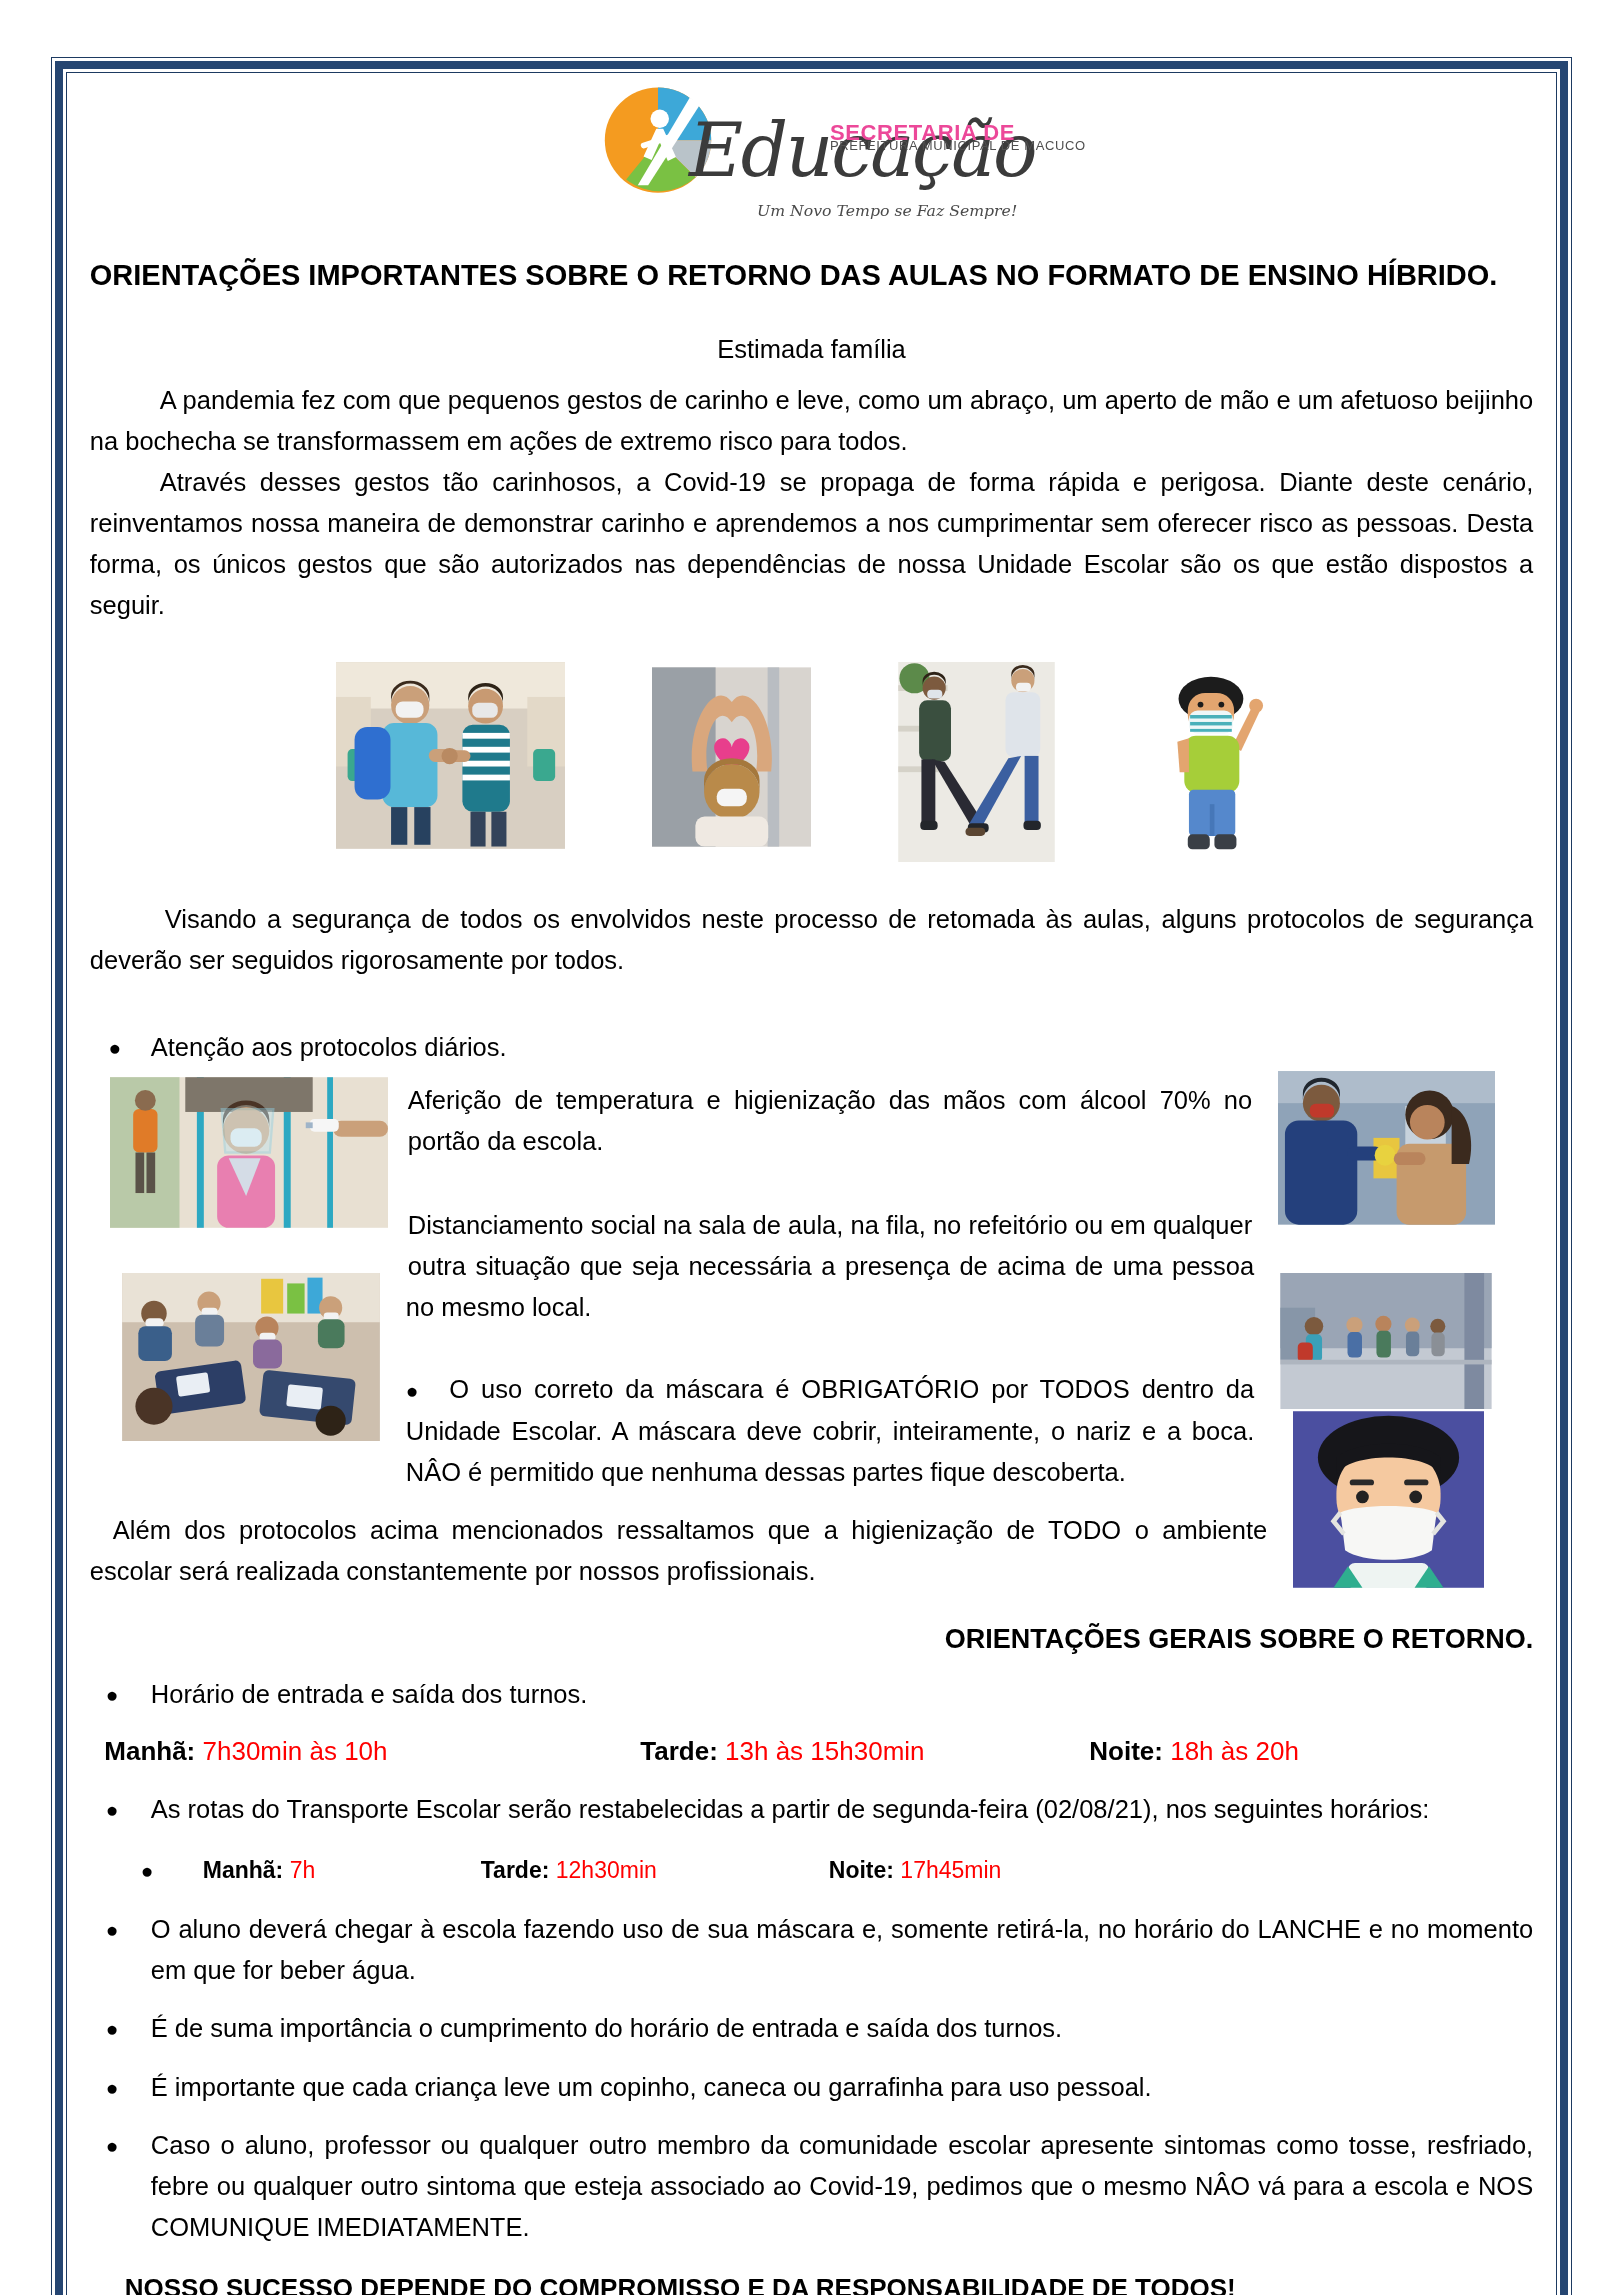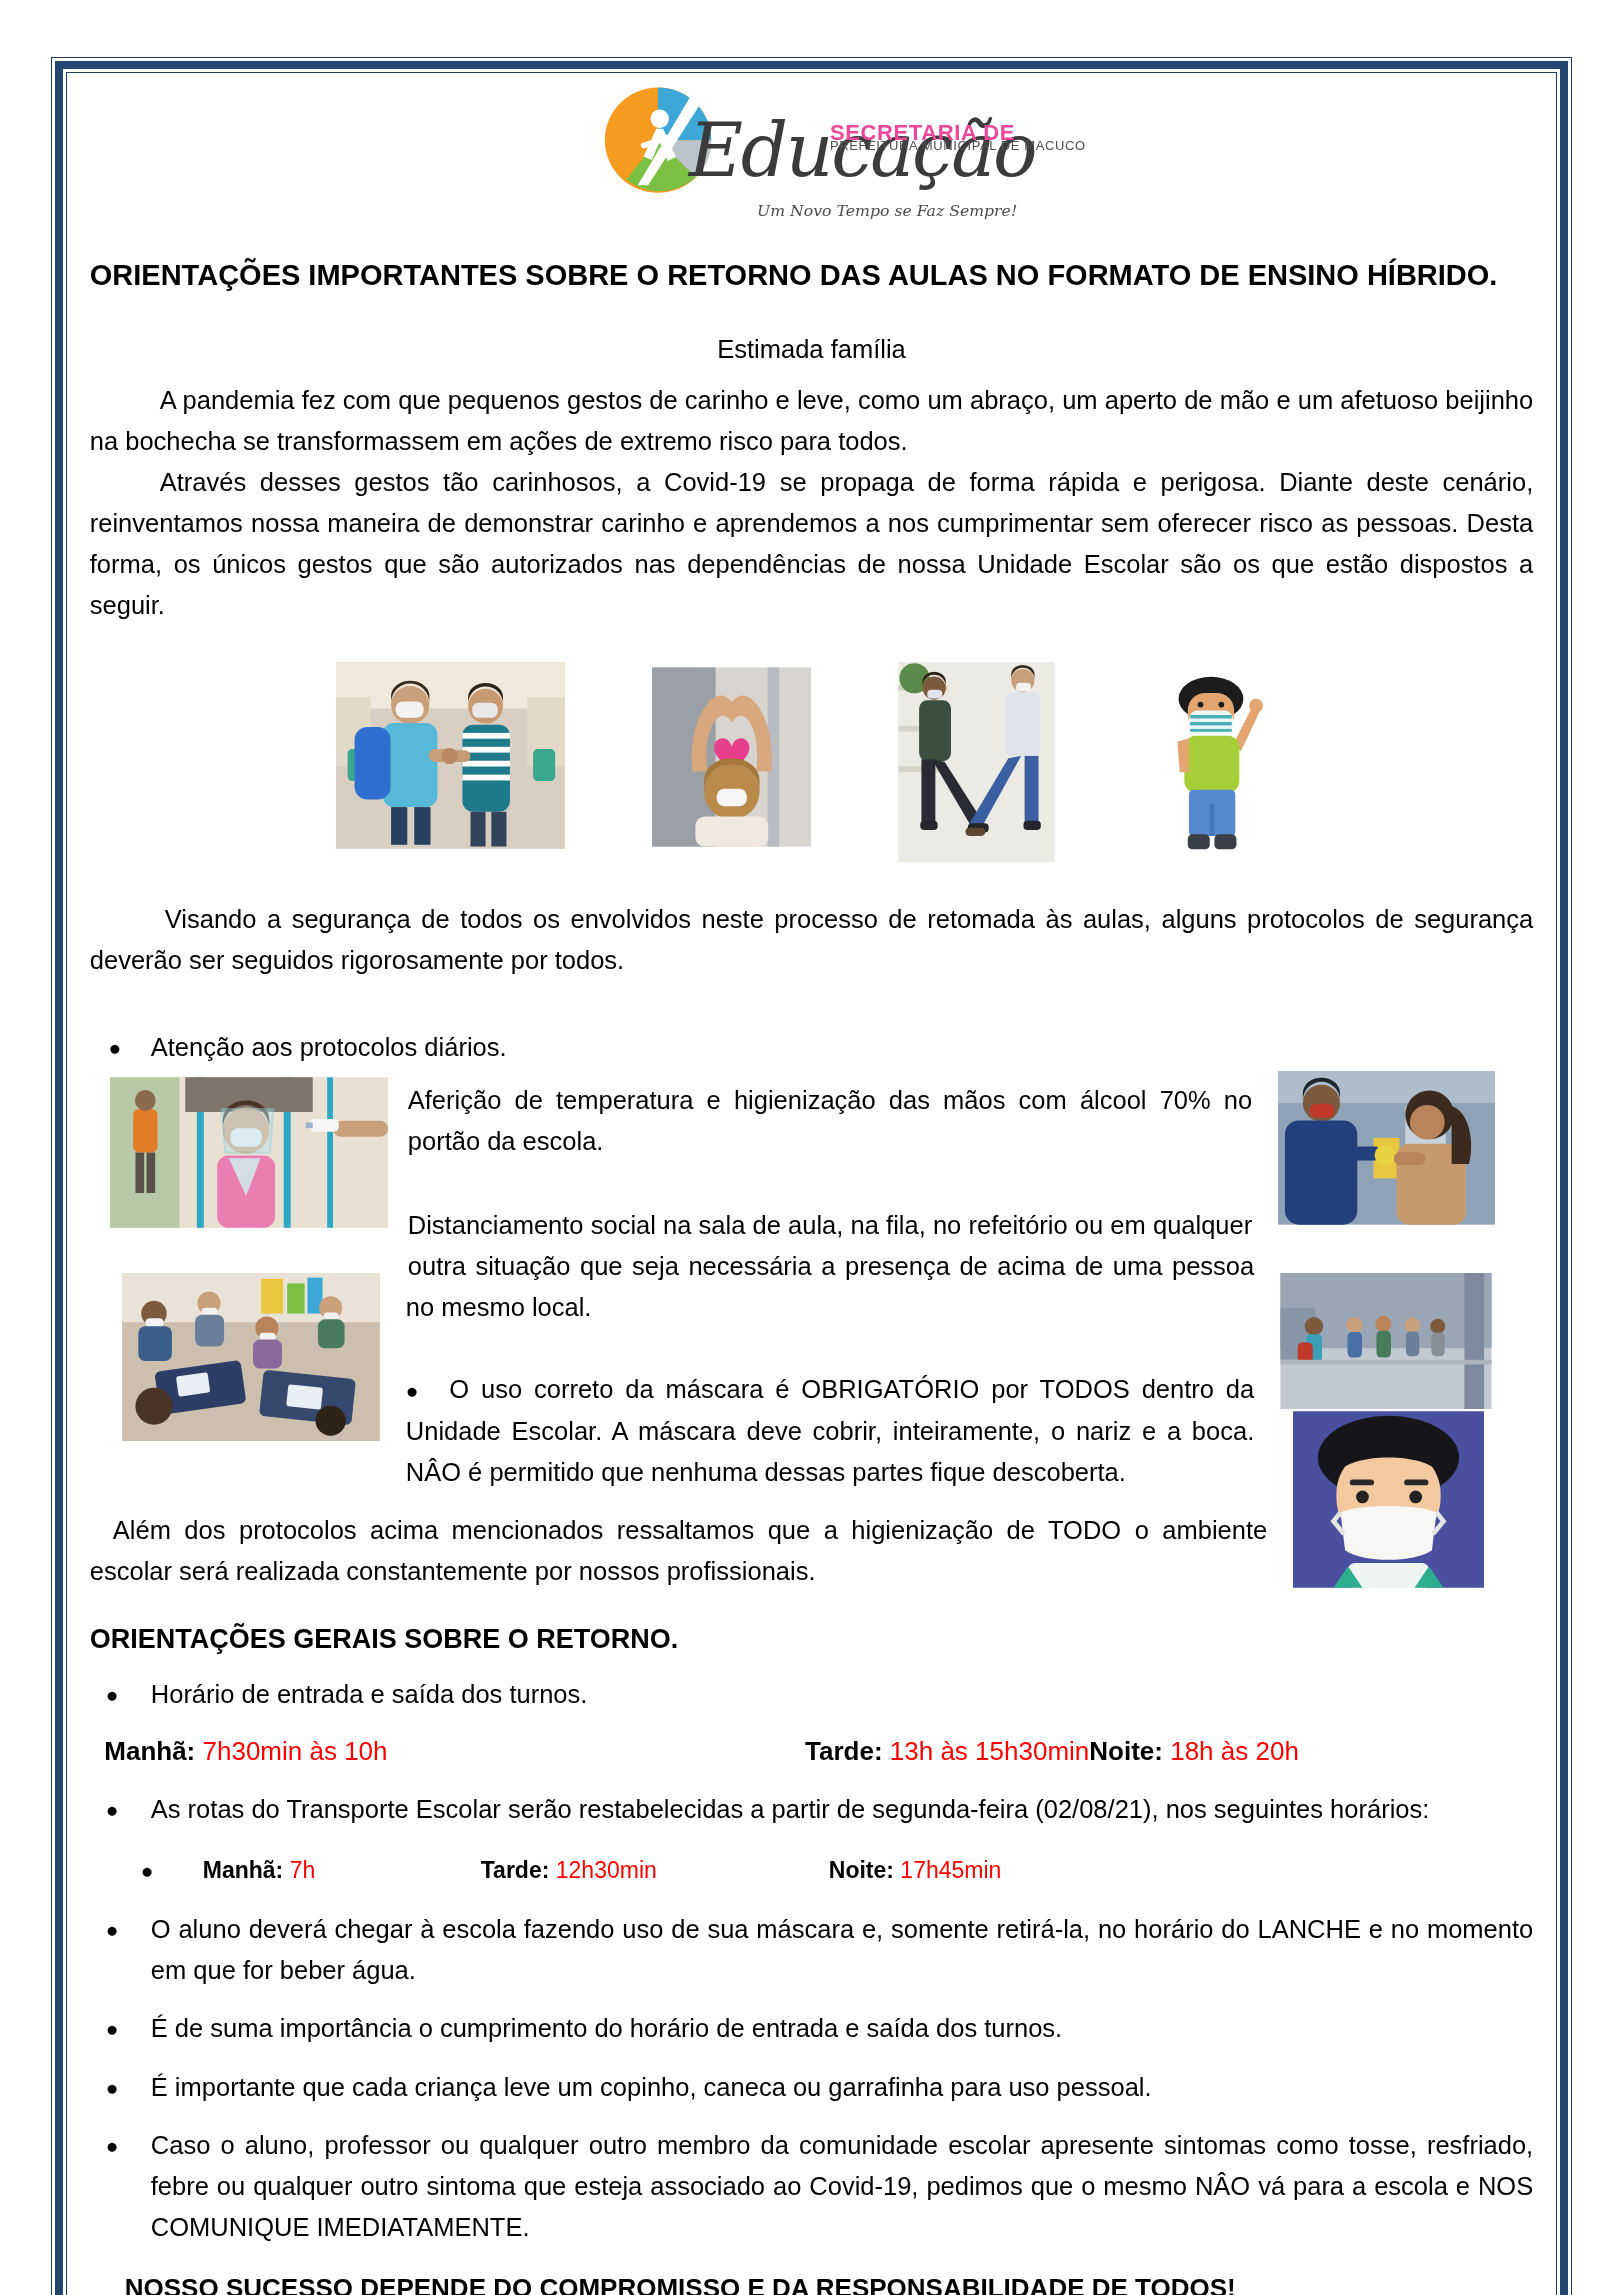--- a/index.html
+++ b/index.html
@@ -67,32 +67,32 @@
   .imgB { margin:2.9px 38px 17.4px 26px; }
   .imgC { clear:left; margin:17.4px 26px 20px 32px; }
   .imgD { clear:right; margin:17.4px 41px 0 26px; }
   .imgE { clear:right; margin:0 49px 14.5px 26px; }
   .prot-temp { margin-top:11.6px; }
   .prot-dist { margin-top:43px; }
   .prot-mask { margin-top:41px; padding-left:32px; }
   .prot-mask .dot { font-size:21px; padding-right:26px; }
   .p4 { margin-top:17.4px; text-indent:23px; }
 
-  .heading2 { clear:both; padding-top:16px; text-align:left; font-weight:bold; font-size:27px; line-height:36px; }
+  .heading2 { clear:both; padding-top:16px; text-align:right; font-weight:bold; font-size:27px; line-height:36px; }
 
   
   .li { position:relative; padding-left:61px; font-size:25.5px; line-height:41px; margin-top:17.4px; text-align:justify; }
   .li::before { content:"●"; position:absolute; left:16px; top:0; font-size:21px; }
   .sched1 { margin-top:16px; padding-left:14.5px; font-size:26px; line-height:41px; }
   .sched2 { margin-top:20px; padding-left:113px; font-size:23px; line-height:41px; position:relative; }
   .sched2::before { content:"●"; position:absolute; left:51px; top:0; font-size:21px; }
   .sg { display:inline-block; white-space:nowrap; }
   .sg b { font-weight:bold; }
   .red { color:#FF0000; }
-  .w1a { width:536px; } .w1b { width:449px;text-align:right; }
+  .w1a { width:536px; } .w1b { width:449px; }
   .w2a { width:278px; } .w2b { width:348px; }
 
   .closing { margin-top:20px; padding-left:35px; font-weight:bold; font-size:26px; line-height:41px; }
 </style>
 </head>
 <body>
 
 <div class="page">
   <div class="frame-outer">
     <div class="frame-band">

